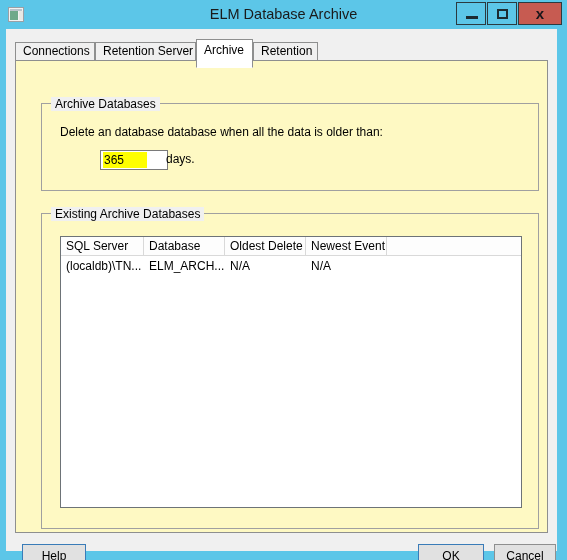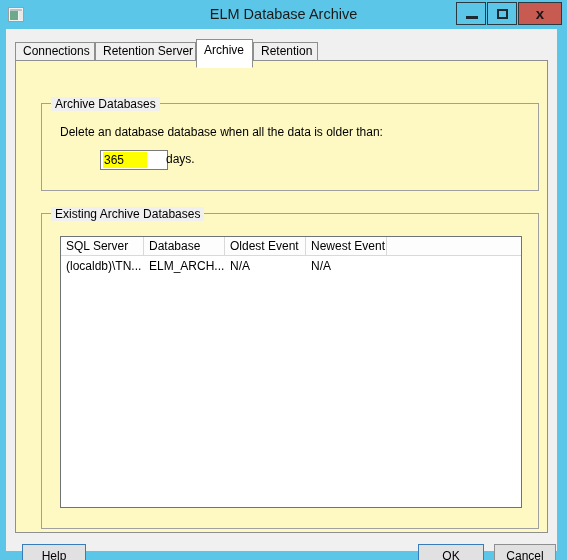--- a/index.html
+++ b/index.html
@@ -362,21 +362,21 @@
         <div id="days-unit">days.</div>
       </div>
 
       <div id="group-existing-databases" class="groupbox">
         <div class="group-label">Existing Archive Databases</div>
 
         <div id="listview">
           <div id="listview-header">
             <div class="col-header c1">Database</div>
             <div class="col-header c0">SQL Server</div>
-            <div class="col-header c2">Oldest Event</div>
+            <div class="col-header c2">Oldest Delete</div>
             <div class="col-header c3">Newest Event</div>
             <div class="col-header c4"></div>
           </div>
           <div id="listview-row">
             <div class="cell c0">(localdb)\TN...</div>
             <div class="cell c1">ELM_ARCH...</div>
             <div class="cell c2">N/A</div>
             <div class="cell c3">N/A</div>
           </div>
         </div>

